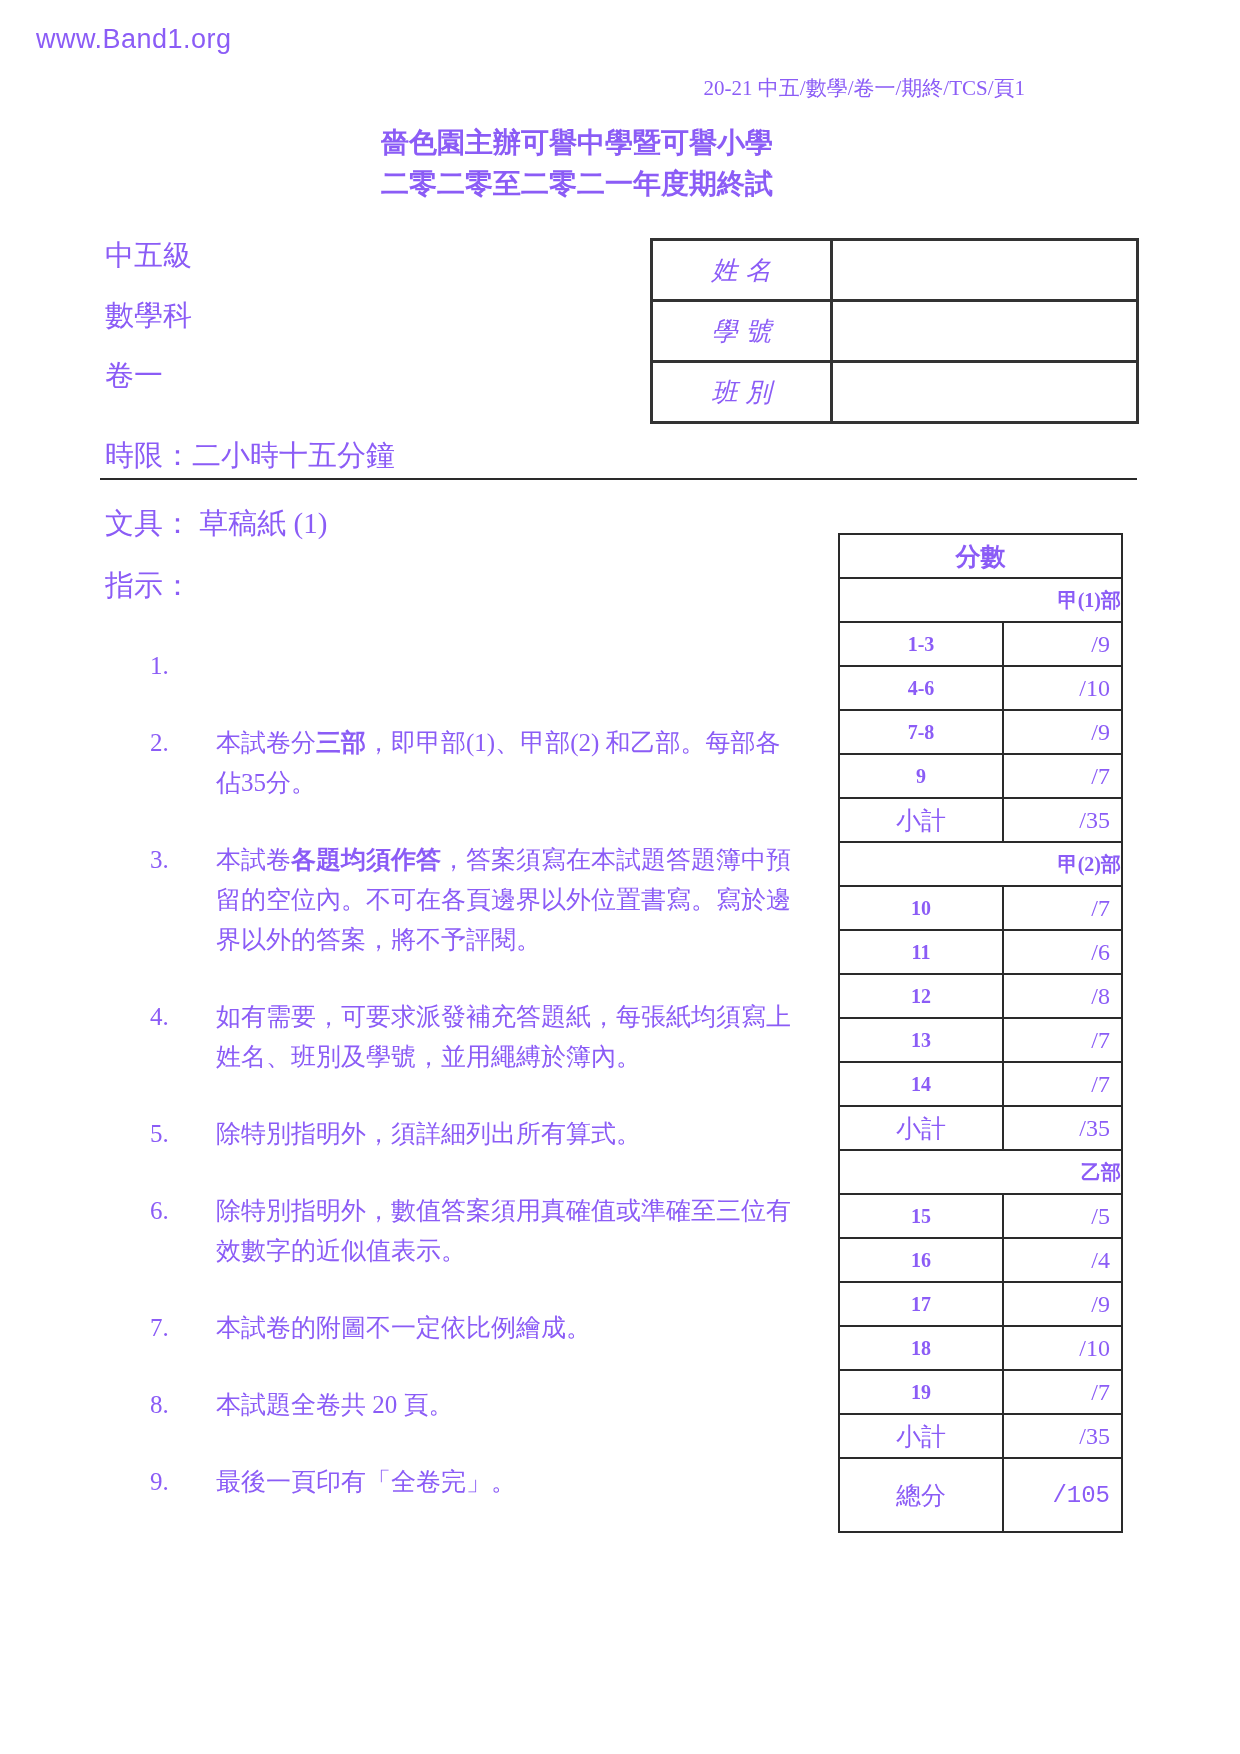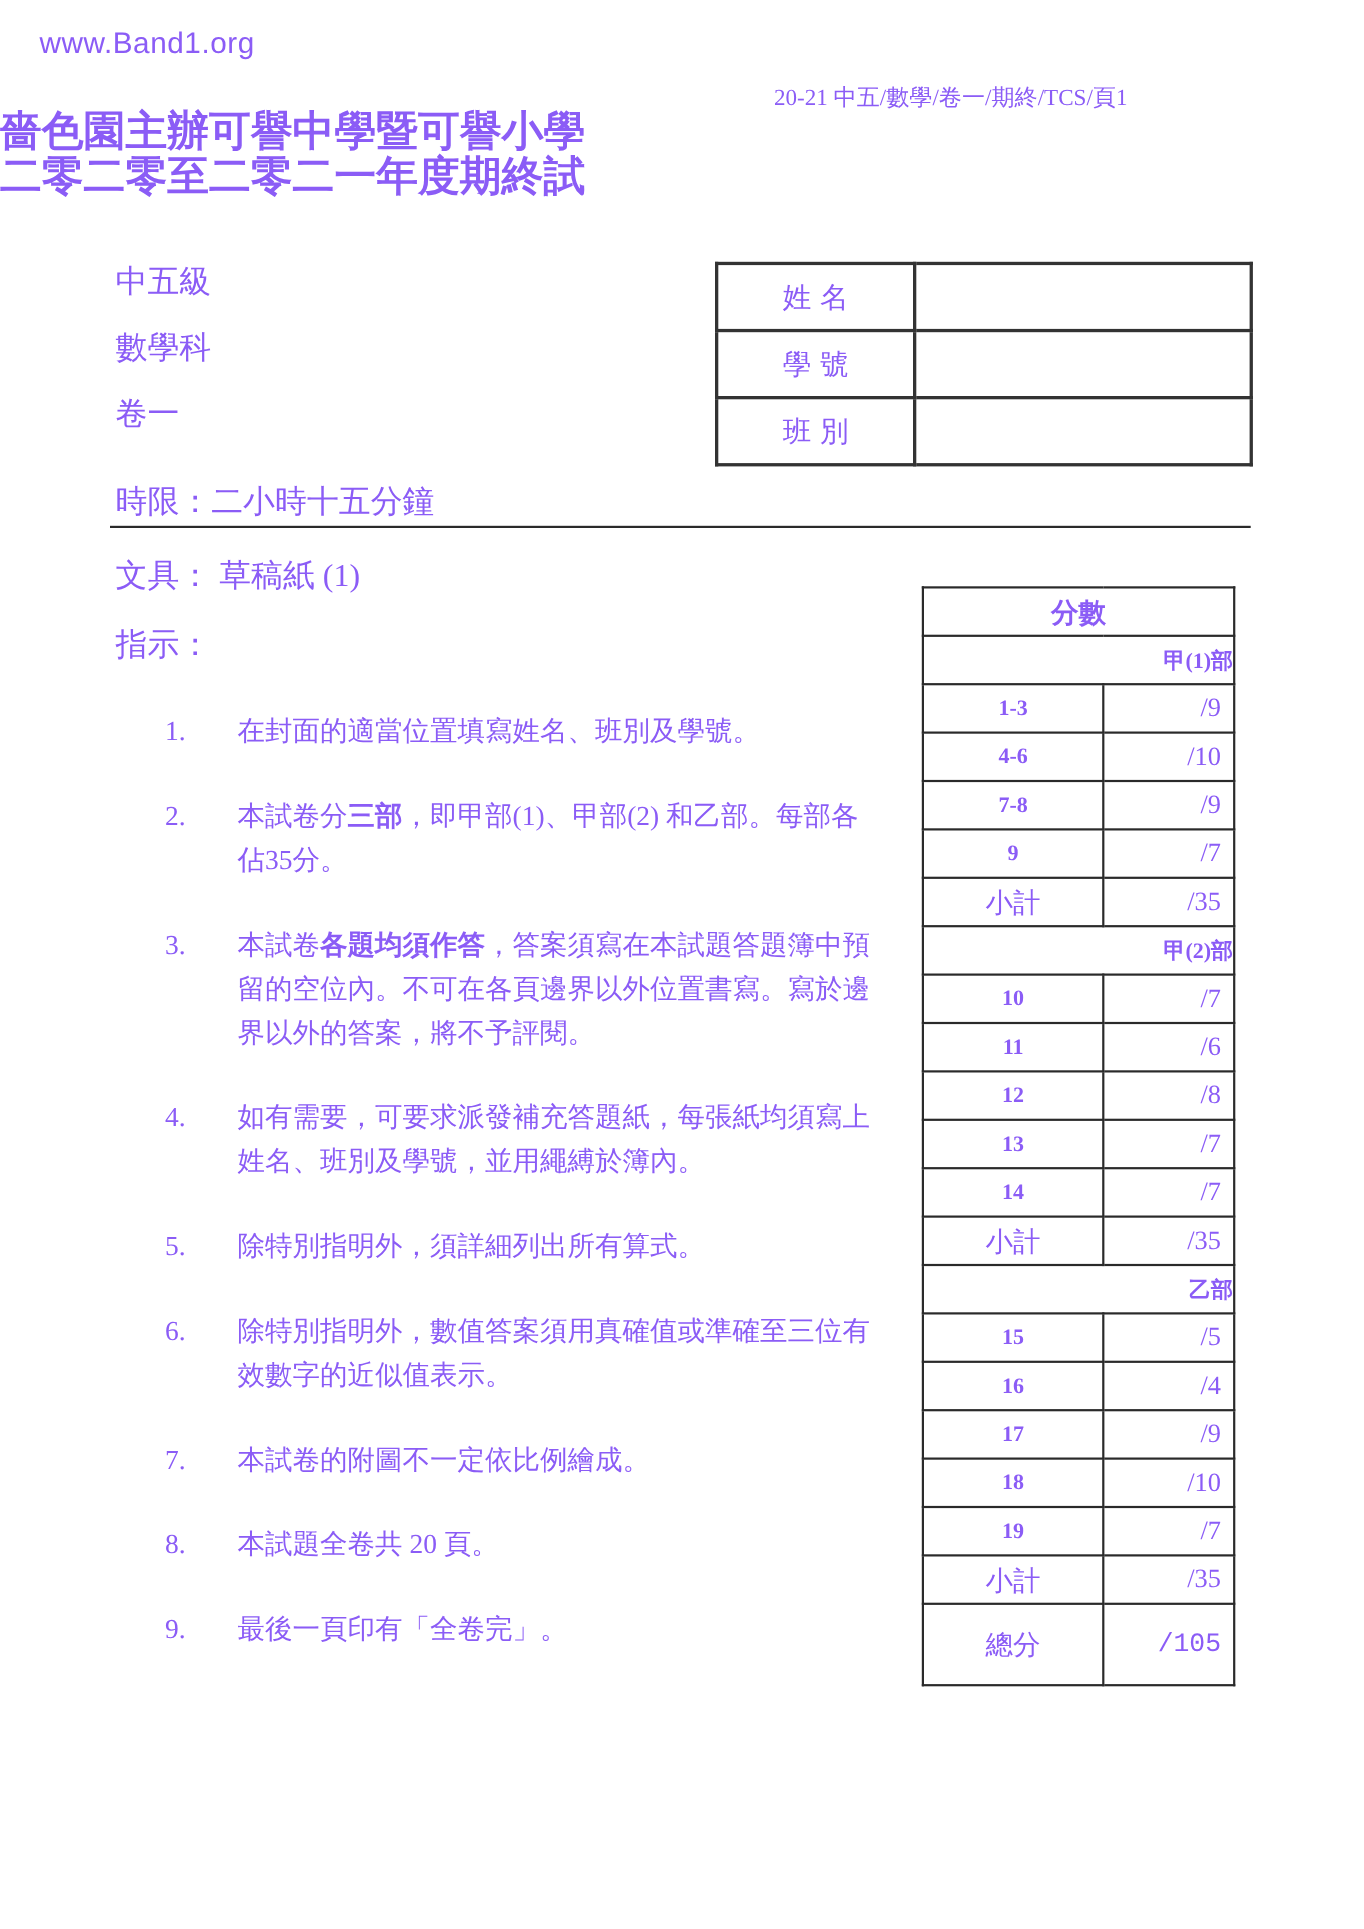--- a/index.html
+++ b/index.html
@@ -12,38 +12,38 @@
   .watermark {
     position:absolute; left:36px; top:24px;
     font-family:"Liberation Sans","DejaVu Sans",sans-serif;
     font-size:27px; letter-spacing:0.5px;
   }
   .header-code {
     position:absolute; top:74px; right:215px;
     font-size:21px; white-space:nowrap;
   }
   .title-block {
-    position:absolute; top:100px; left:0; width:1154px;
-    font-size:38px; font-weight:bold; line-height:41px;
+    position:absolute; top:122px; left:0; width:1154px;
+    text-align:center; font-size:28px; font-weight:bold; line-height:41px;
     white-space:nowrap;
   }
   .info-grade    { position:absolute; left:105px; top:236px; font-size:29px;text-align:center; }
   .info-subject  { position:absolute; left:105px; top:296px; font-size:29px; }
   .info-paper    { position:absolute; left:105px; top:356px; font-size:29px; }
   .time-limit    { position:absolute; left:105px; top:436px; font-size:29px; }
   .rule {
     position:absolute; left:100px; top:478px; width:1037px; height:2px;
     background:#2a2a2a;
   }
   .stationery    { position:absolute; left:105px; top:504px; font-size:29px; }
   .instr-label   { position:absolute; left:105px; top:566px; font-size:29px; }
 
   table { border-collapse:collapse; }
 
-  .name-table { position:absolute; left:650px; top:238px; table-layout:fixed; }
+  .name-table { position:absolute; left:650px; top:238px; table-layout:fixed;font-style:italic; }
   .name-table td { border:3px solid #333; padding:0; }
   .name-table td.lbl {
     width:177px; height:58px; text-align:center; vertical-align:middle;
     font-size:26px; letter-spacing:8px; text-indent:8px;
   }
   .name-table td.val { width:303px; }
 
   .instr-list { position:absolute; left:150px; top:646px; width:660px; }
   .instr-item { display:flex; margin-bottom:37px; font-size:25px; line-height:40px; }
   .instr-num  { width:66px; flex:none; }
@@ -101,21 +101,20 @@
 
   <div class="rule"></div>
 
   <div class="stationery">文具： 草稿紙 (1)</div>
 
   <div class="instr-label">指示：</div>
 
   <div class="instr-list">
       <div class="instr-item">
         <div class="instr-num">1.</div>
-        <div class="instr-text"><span>在封面的適當位置填寫姓名、班別及學號。</span></div>
       </div>
       <div class="instr-item">
         <div class="instr-num">2.</div>
         <div class="instr-text"><span>本試卷分</span><span class="bold">三部</span><span>，即甲部(1)、甲部(2) 和乙部。每部各佔35分。</span></div>
       </div>
       <div class="instr-item">
         <div class="instr-num">3.</div>
         <div class="instr-text"><span>本試卷</span><span class="bold">各題均須作答</span><span>，答案須寫在本試題答題簿中預留的空位內。不可在各頁邊界以外位置書寫。寫於邊界以外的答案，將不予評閱。</span></div>
       </div>
       <div class="instr-item">

